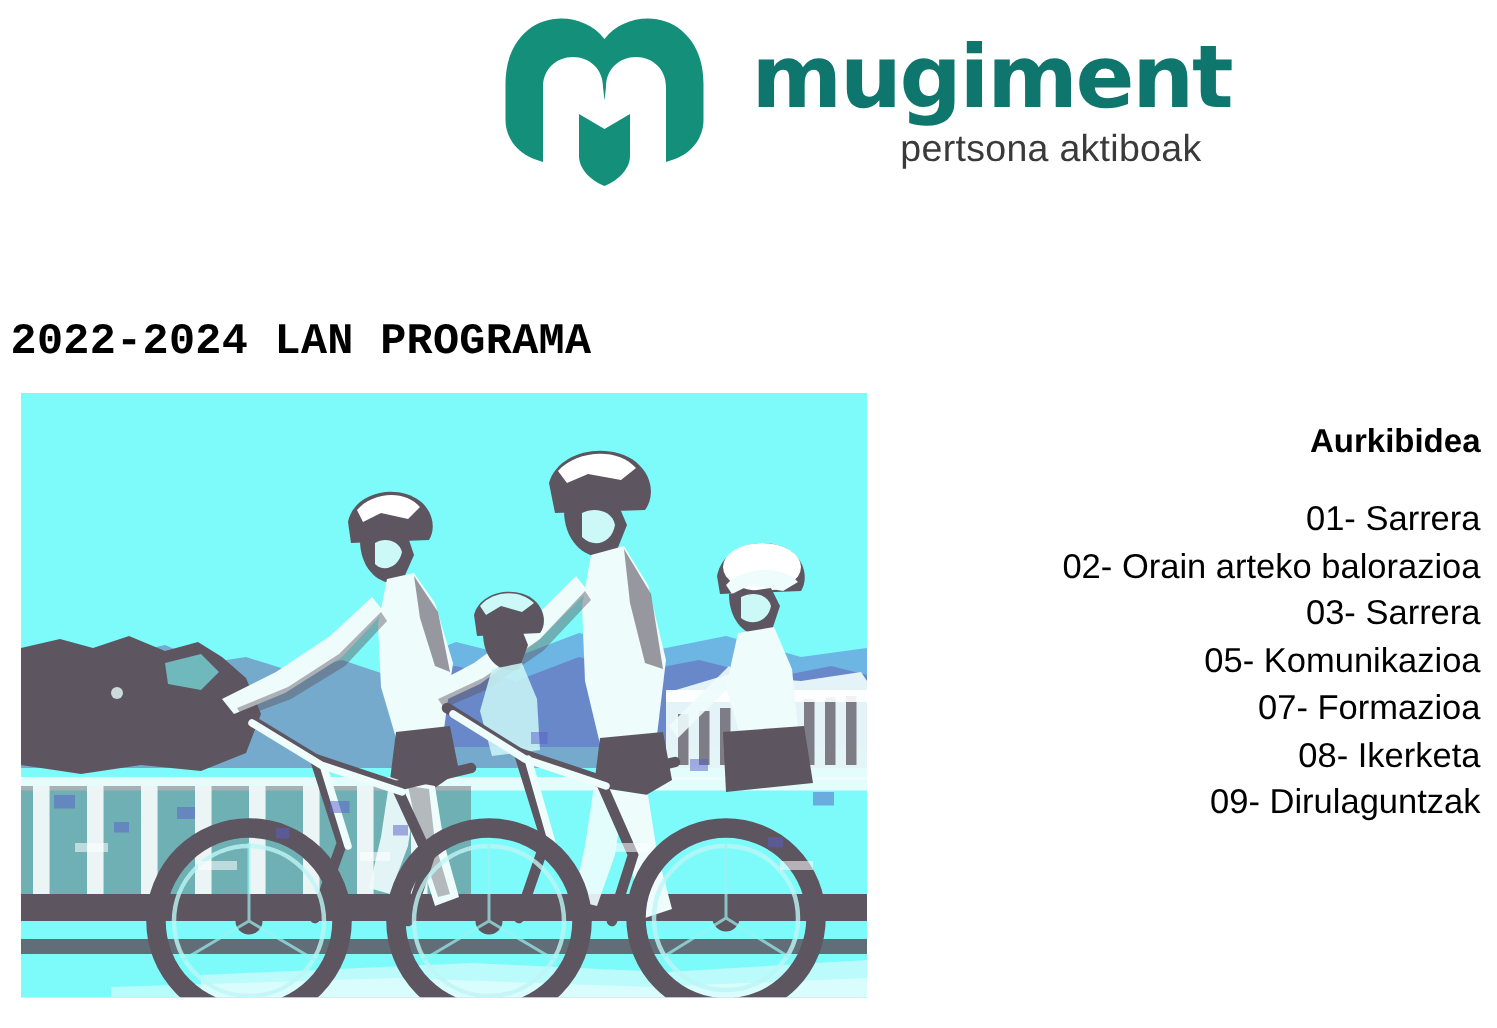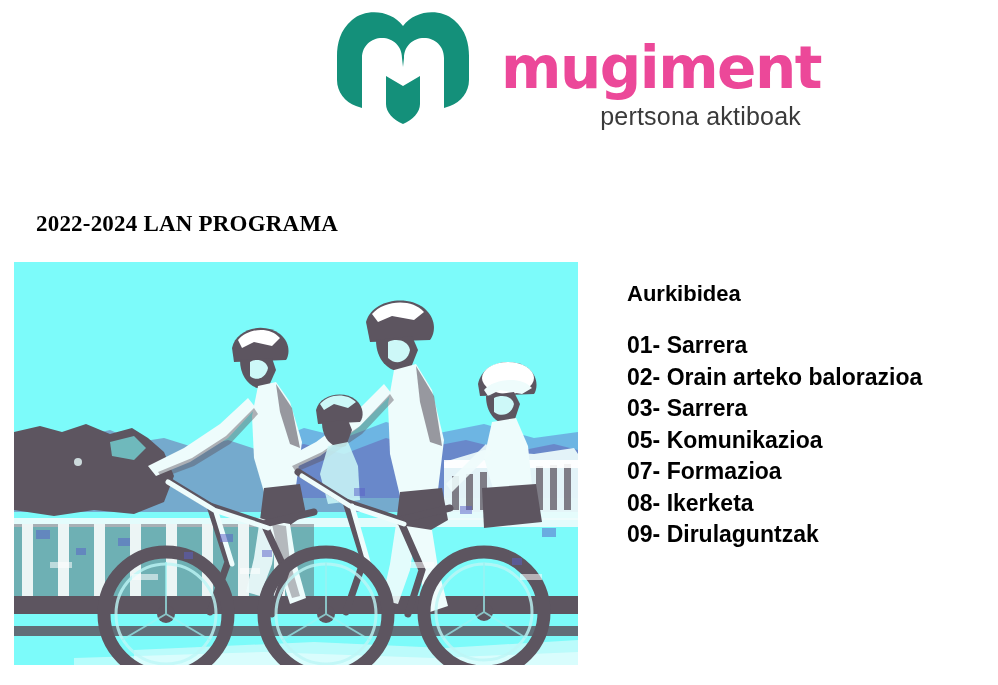--- a/index.html
+++ b/index.html
@@ -37,45 +37,44 @@
     left: 165px;
     top: 8px;
     width: 300px;
   }
   .wordmark {
     font-family: "DejaVu Sans", sans-serif;
     font-weight: bold;
     font-size: 58px;
     letter-spacing: -1.5px;
     line-height: 62px;
-    color: #ec4899;
-    white-space: nowrap;
-    margin-top: 17px;
+    color: #0f766e;
+    white-space: nowrap;
   }
   .tagline {
     font-family: "Liberation Sans", sans-serif;
     font-weight: normal;
     font-size: 25px;
     line-height: 30px;
     color: #3a3a3a;
     letter-spacing: 0.2px;
     margin-top: 2px;
     margin-left: 5px;
     white-space: nowrap;
     text-align: right;
   }
 
   
   .page-title {
     position: absolute;
-    left: 36px;
+    left: 7px;
     top: 190px;
-    font-family: Liberation Serif, serif;
+    font-family: Liberation Mono, monospace;
     font-weight: bold;
-    font-size: 23px;
+    font-size: 29px;
     line-height: 38px;
     letter-spacing: 0.2px;
     color: #000000;
     white-space: nowrap;
   }
 
   
   .photo-frame {
     position: absolute;
     left: 14px;
@@ -90,38 +89,39 @@
     width: 100%;
     height: 100%;
   }
 
   
   .toc {
     position: absolute;
     left: 627px;
     top: 280px;
     width: 360px;
+    text-align: right;
   }
   .toc-heading {
     font-family: "Liberation Sans", sans-serif;
     font-weight: bold;
     font-size: 22px;
     line-height: 28px;
     color: #000000;
     margin-bottom: 22px;
     white-space: nowrap;
   }
   .toc-list {
     list-style: none;
     margin: 0;
     padding: 0;
   }
   .toc-item {
     font-family: "Liberation Sans", sans-serif;
-    font-weight: bold;
+    font-weight: normal;
     font-size: 23px;
     line-height: 31.5px;
     color: #000000;
     white-space: nowrap;
   }
 </style>
 </head>
 <body>
 
 <div class="logo-lockup">

